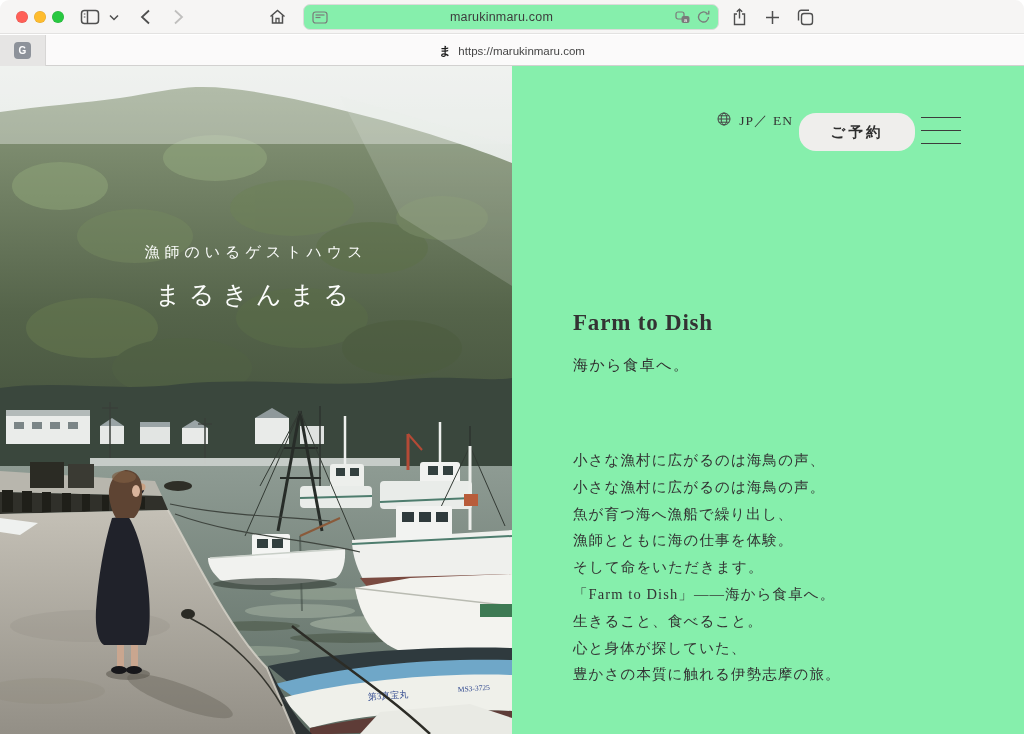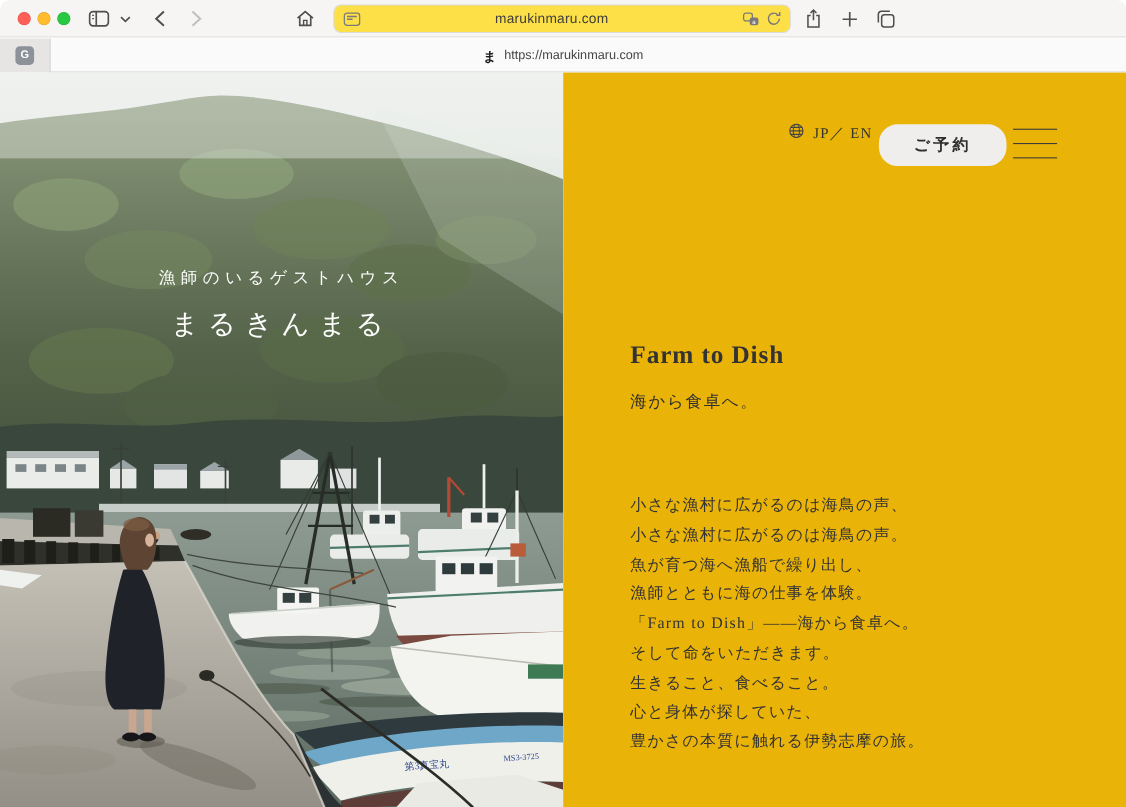--- a/index.html
+++ b/index.html
@@ -8,40 +8,40 @@
 
   
   .toolbar{position:absolute;left:0;top:0;width:1024px;height:34px;background:#f6f5f4;border-bottom:1px solid #e3e2e1;}
   .tl{position:absolute;top:11px;width:12px;height:12px;border-radius:50%;box-shadow:inset 0 0 0 .5px rgba(0,0,0,.12);}
   .tl.red{left:16px;background:#ff5f57;}
   .tl.yellow{left:34px;background:#febc2e;}
   .tl.green{left:52px;background:#28c840;}
   .tbtn{position:absolute;top:7px;width:22px;height:20px;display:flex;align-items:center;justify-content:center;color:#4f4f4f;}
   .tbtn svg{display:block;}
   .disabled{color:#c0bfbe;}
-  .urlbar{position:absolute;left:303px;top:4px;width:416px;height:26px;background:#fde047;border:1px solid #dcdbda;border-radius:7px;display:flex;align-items:center;padding:0 8px;}
+  .urlbar{position:absolute;left:303px;top:4px;width:416px;height:26px;background:#86efac;border:1px solid #dcdbda;border-radius:7px;display:flex;align-items:center;padding:0 8px;}
   .urltext{flex:1;text-align:center;font-size:12.5px;color:#3d3d3d;letter-spacing:.2px;}
   .urlicon{color:#7a7a7a;display:flex;align-items:center;}
 
   .tabbar{position:absolute;left:0;top:35px;width:1024px;height:31px;background:#fbfafa;border-bottom:1px solid #d2d1d0;}
   .pinned{position:absolute;left:0;top:0;width:46px;height:31px;background:#e6e5e4;border-right:1px solid #d7d6d5;display:flex;align-items:center;justify-content:center;}
   .gbadge{width:17px;height:17px;border-radius:4px;background:#8d929a;color:#fff;font-size:10px;font-weight:bold;display:flex;align-items:center;justify-content:center;}
   .tab{position:absolute;left:0;top:0;width:1024px;height:31px;display:flex;align-items:center;justify-content:center;gap:7px;}
   .tabfav{font-size:12px;font-weight:bold;color:#1c1c1c;line-height:1;}
   .taburl{font-size:11.5px;color:#454545;}
 
   
   .content{position:absolute;left:0;top:66px;width:1024px;height:668px;background:#fff;}
   .hero{position:absolute;left:0;top:0;width:512px;height:668px;overflow:hidden;}
   .hero svg{display:block;}
   .overlay{position:absolute;left:0;width:512px;text-align:center;color:#fcfdfc;font-family:Liberation Sans, sans-serif;}
   .tagline{top:177px;font-size:15px;letter-spacing:5px;font-weight:500;}
   .sitetitle{top:212px;font-size:25px;letter-spacing:8px;font-weight:500;}
 
-  .right{position:absolute;left:512px;top:0;width:512px;height:668px;background:#eab308;font-family:"Liberation Serif","DejaVu Serif",serif;color:#333;}
+  .right{position:absolute;left:512px;top:0;width:512px;height:668px;background:#86efac;font-family:"Liberation Serif","DejaVu Serif",serif;color:#333;}
   .langrow{position:absolute;top:46px;right:231px;display:flex;align-items:center;gap:8px;font-size:13.5px;letter-spacing:1px;}
   .contactrow{position:absolute;top:69px;right:231px;display:flex;align-items:center;gap:7px;font-size:13px;letter-spacing:.3px;}
   .contactrow .ic{display:flex;align-items:center;color:#4a4a4a;margin-left:8px;}
   .contactrow .ic:first-child{margin-left:0;}
   .reserve{position:absolute;top:47px;right:109px;width:116px;height:38px;border-radius:17px;background:#efeeec;border:none;font-family:"Liberation Serif","DejaVu Serif",serif;font-size:14.5px;font-weight:600;letter-spacing:3px;color:#2d2d2d;text-align:center;line-height:34px;cursor:pointer;}
   .hamburger{position:absolute;top:50px;right:63px;width:40px;height:28px;background:none;border:none;padding:0;cursor:pointer;}
   .hamburger span{position:absolute;left:0;width:40px;height:1.4px;background:#3c3c3c;}
   .hamburger span:nth-child(1){top:1px;}
   .hamburger span:nth-child(2){top:14px;}
   .hamburger span:nth-child(3){top:27px;}
@@ -358,21 +358,21 @@
       </button>
 
       <h1 class="mainheading" style="margin:0">Farm to Dish</h1>
       <h2 class="subheading" style="margin:0">海から食卓へ。</h2>
 
       <div class="paragraph">
         <div>小さな漁村に広がるのは海鳥の声、</div>
         <div>小さな漁村に広がるのは海鳥の声。</div>
         <div>魚が育つ海へ漁船で繰り出し、</div>
         <div>漁師とともに海の仕事を体験。</div>
+        <div>そして命をいただきます。</div>
         <div>「Farm to Dish」——海から食卓へ。</div>
-        <div>そして命をいただきます。</div>
         <div>生きること、食べること。</div>
         <div>心と身体が探していた、</div>
         <div>豊かさの本質に触れる伊勢志摩の旅。</div>
       </div>
     </div>
   </div>
 </div>
 
 </body></html>

